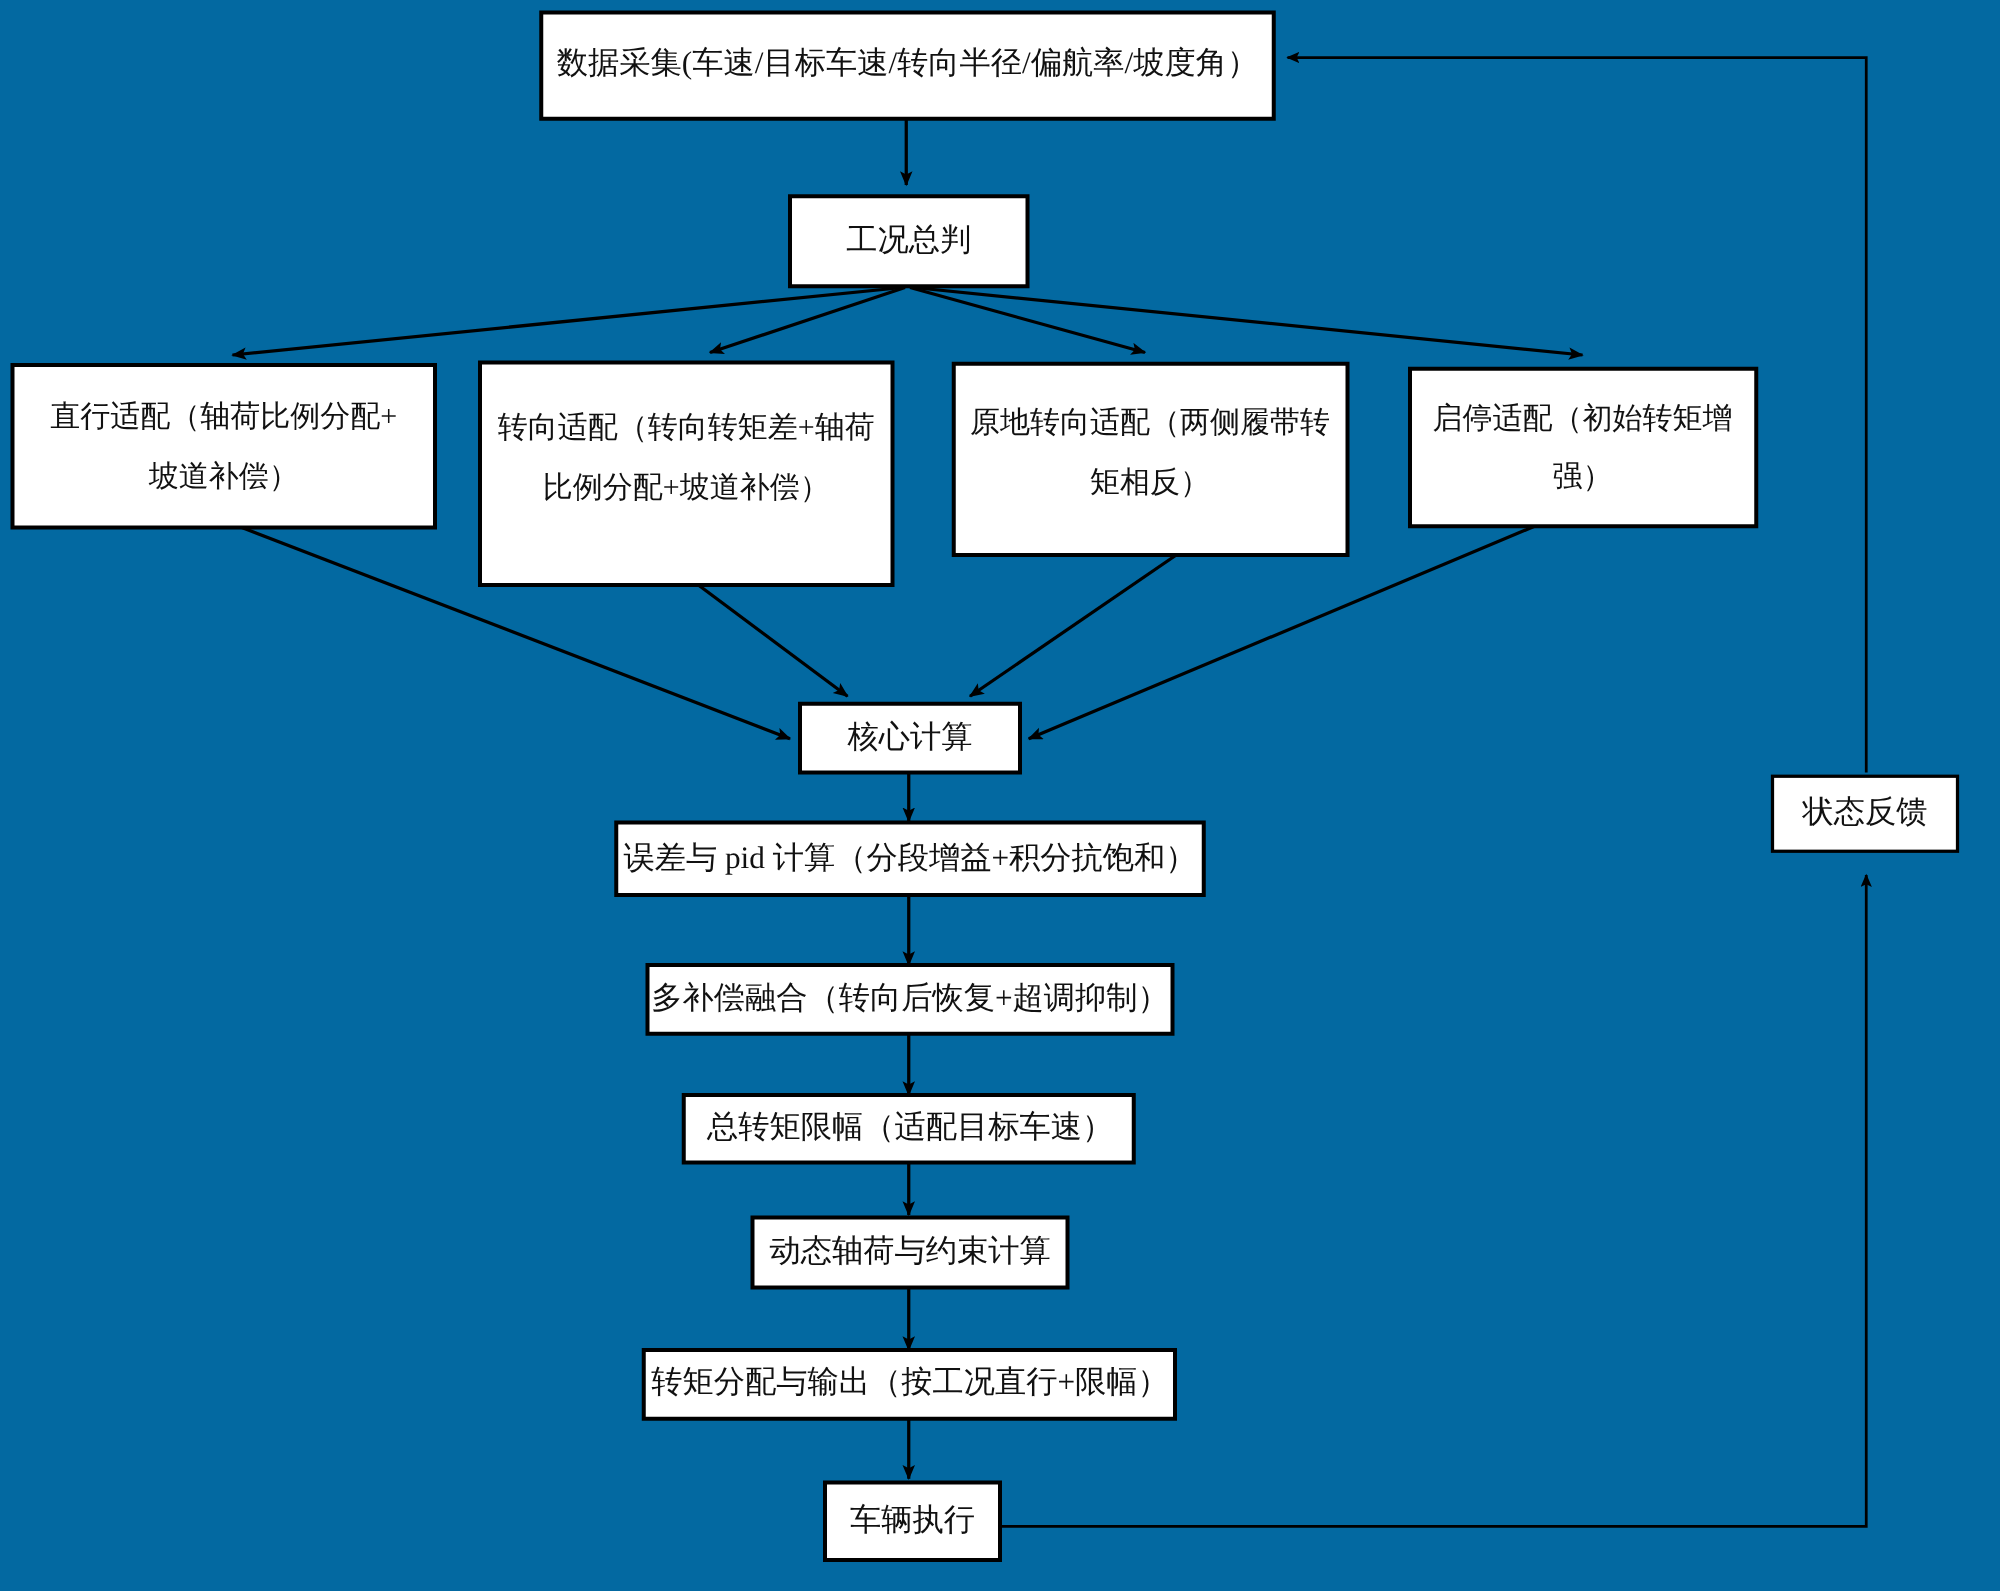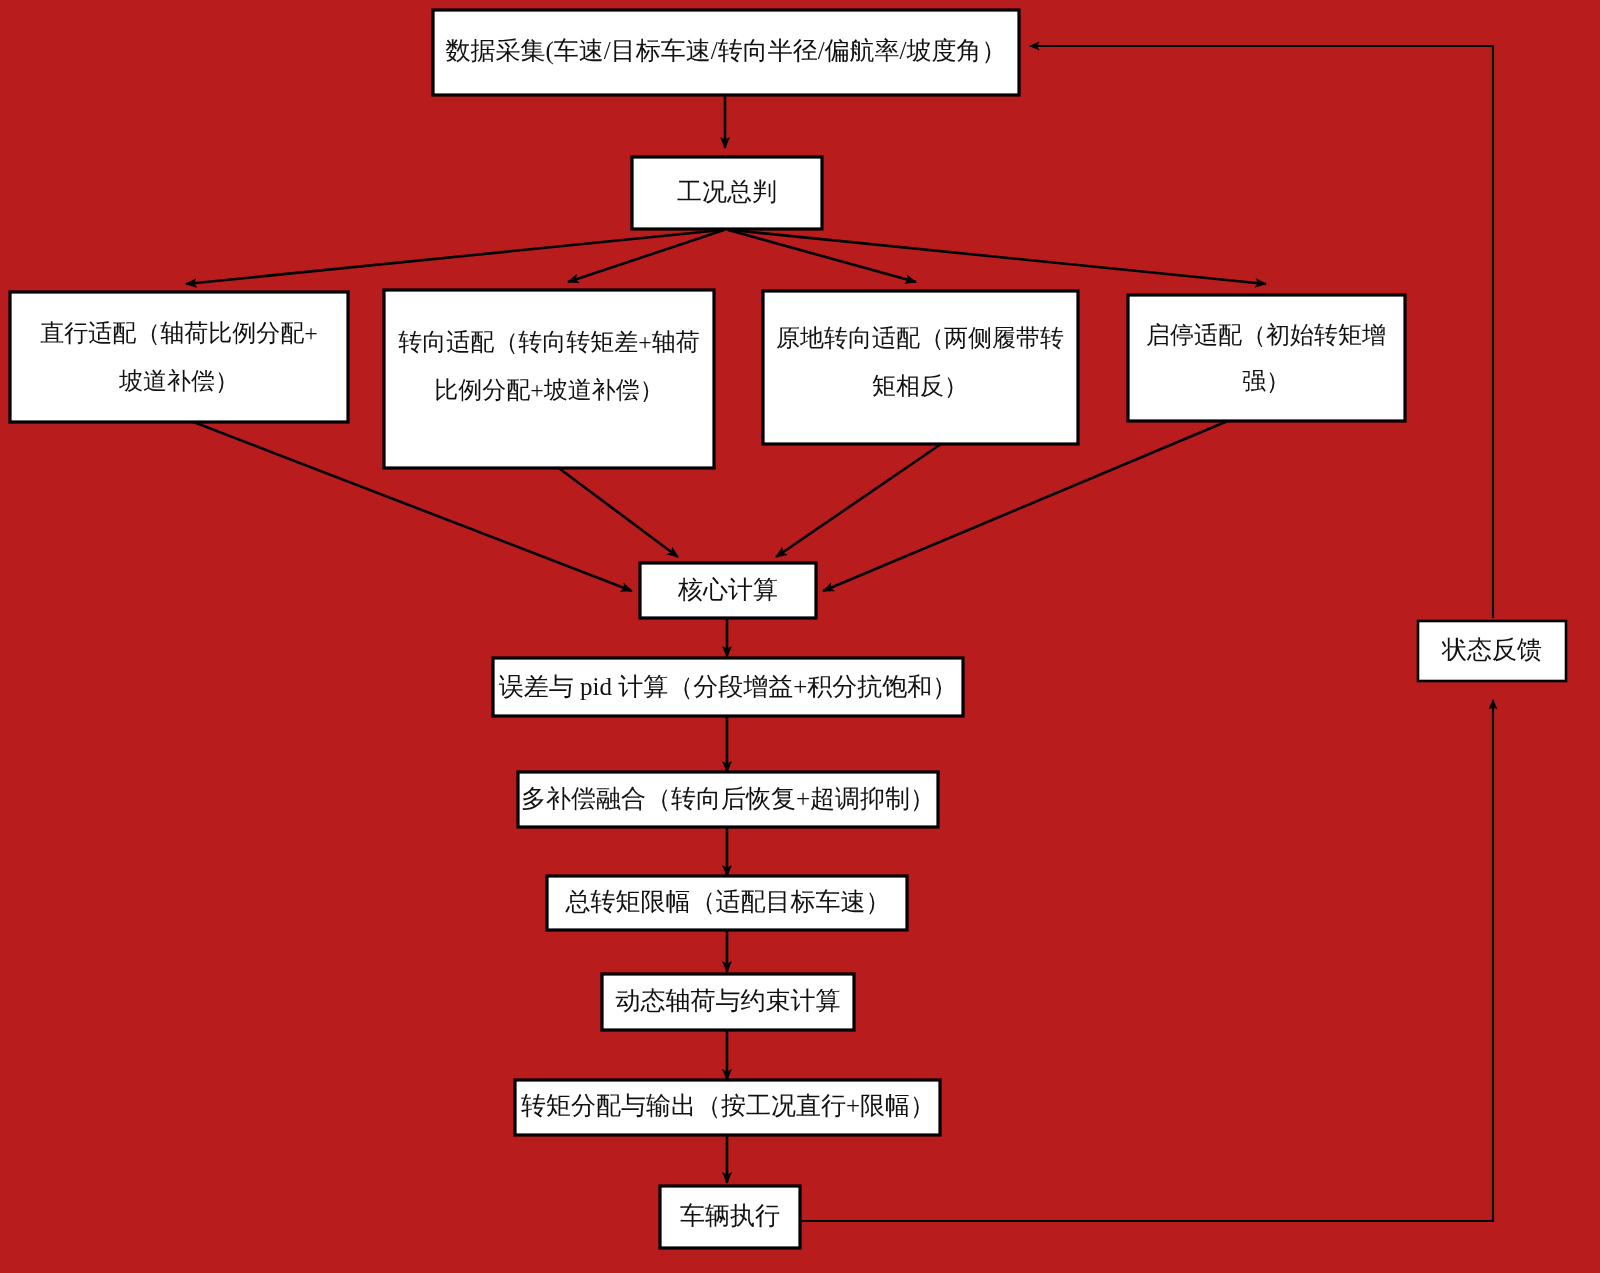--- a/index.html
+++ b/index.html
@@ -7,21 +7,21 @@
     padding: 0;
     background: #ffffff;
   }
   body {
     font-family: "Liberation Serif", "DejaVu Serif", serif;
   }
   #stage {
     position: relative;
     width: 1600px;
     height: 1273px;
-    background: #b91c1c;
+    background: #0369a1;
     overflow: hidden;
   }
   svg.flow {
     position: absolute;
     top: 0;
     left: 0;
     width: 1600px;
     height: 1273px;
   }
   .nodebox {

